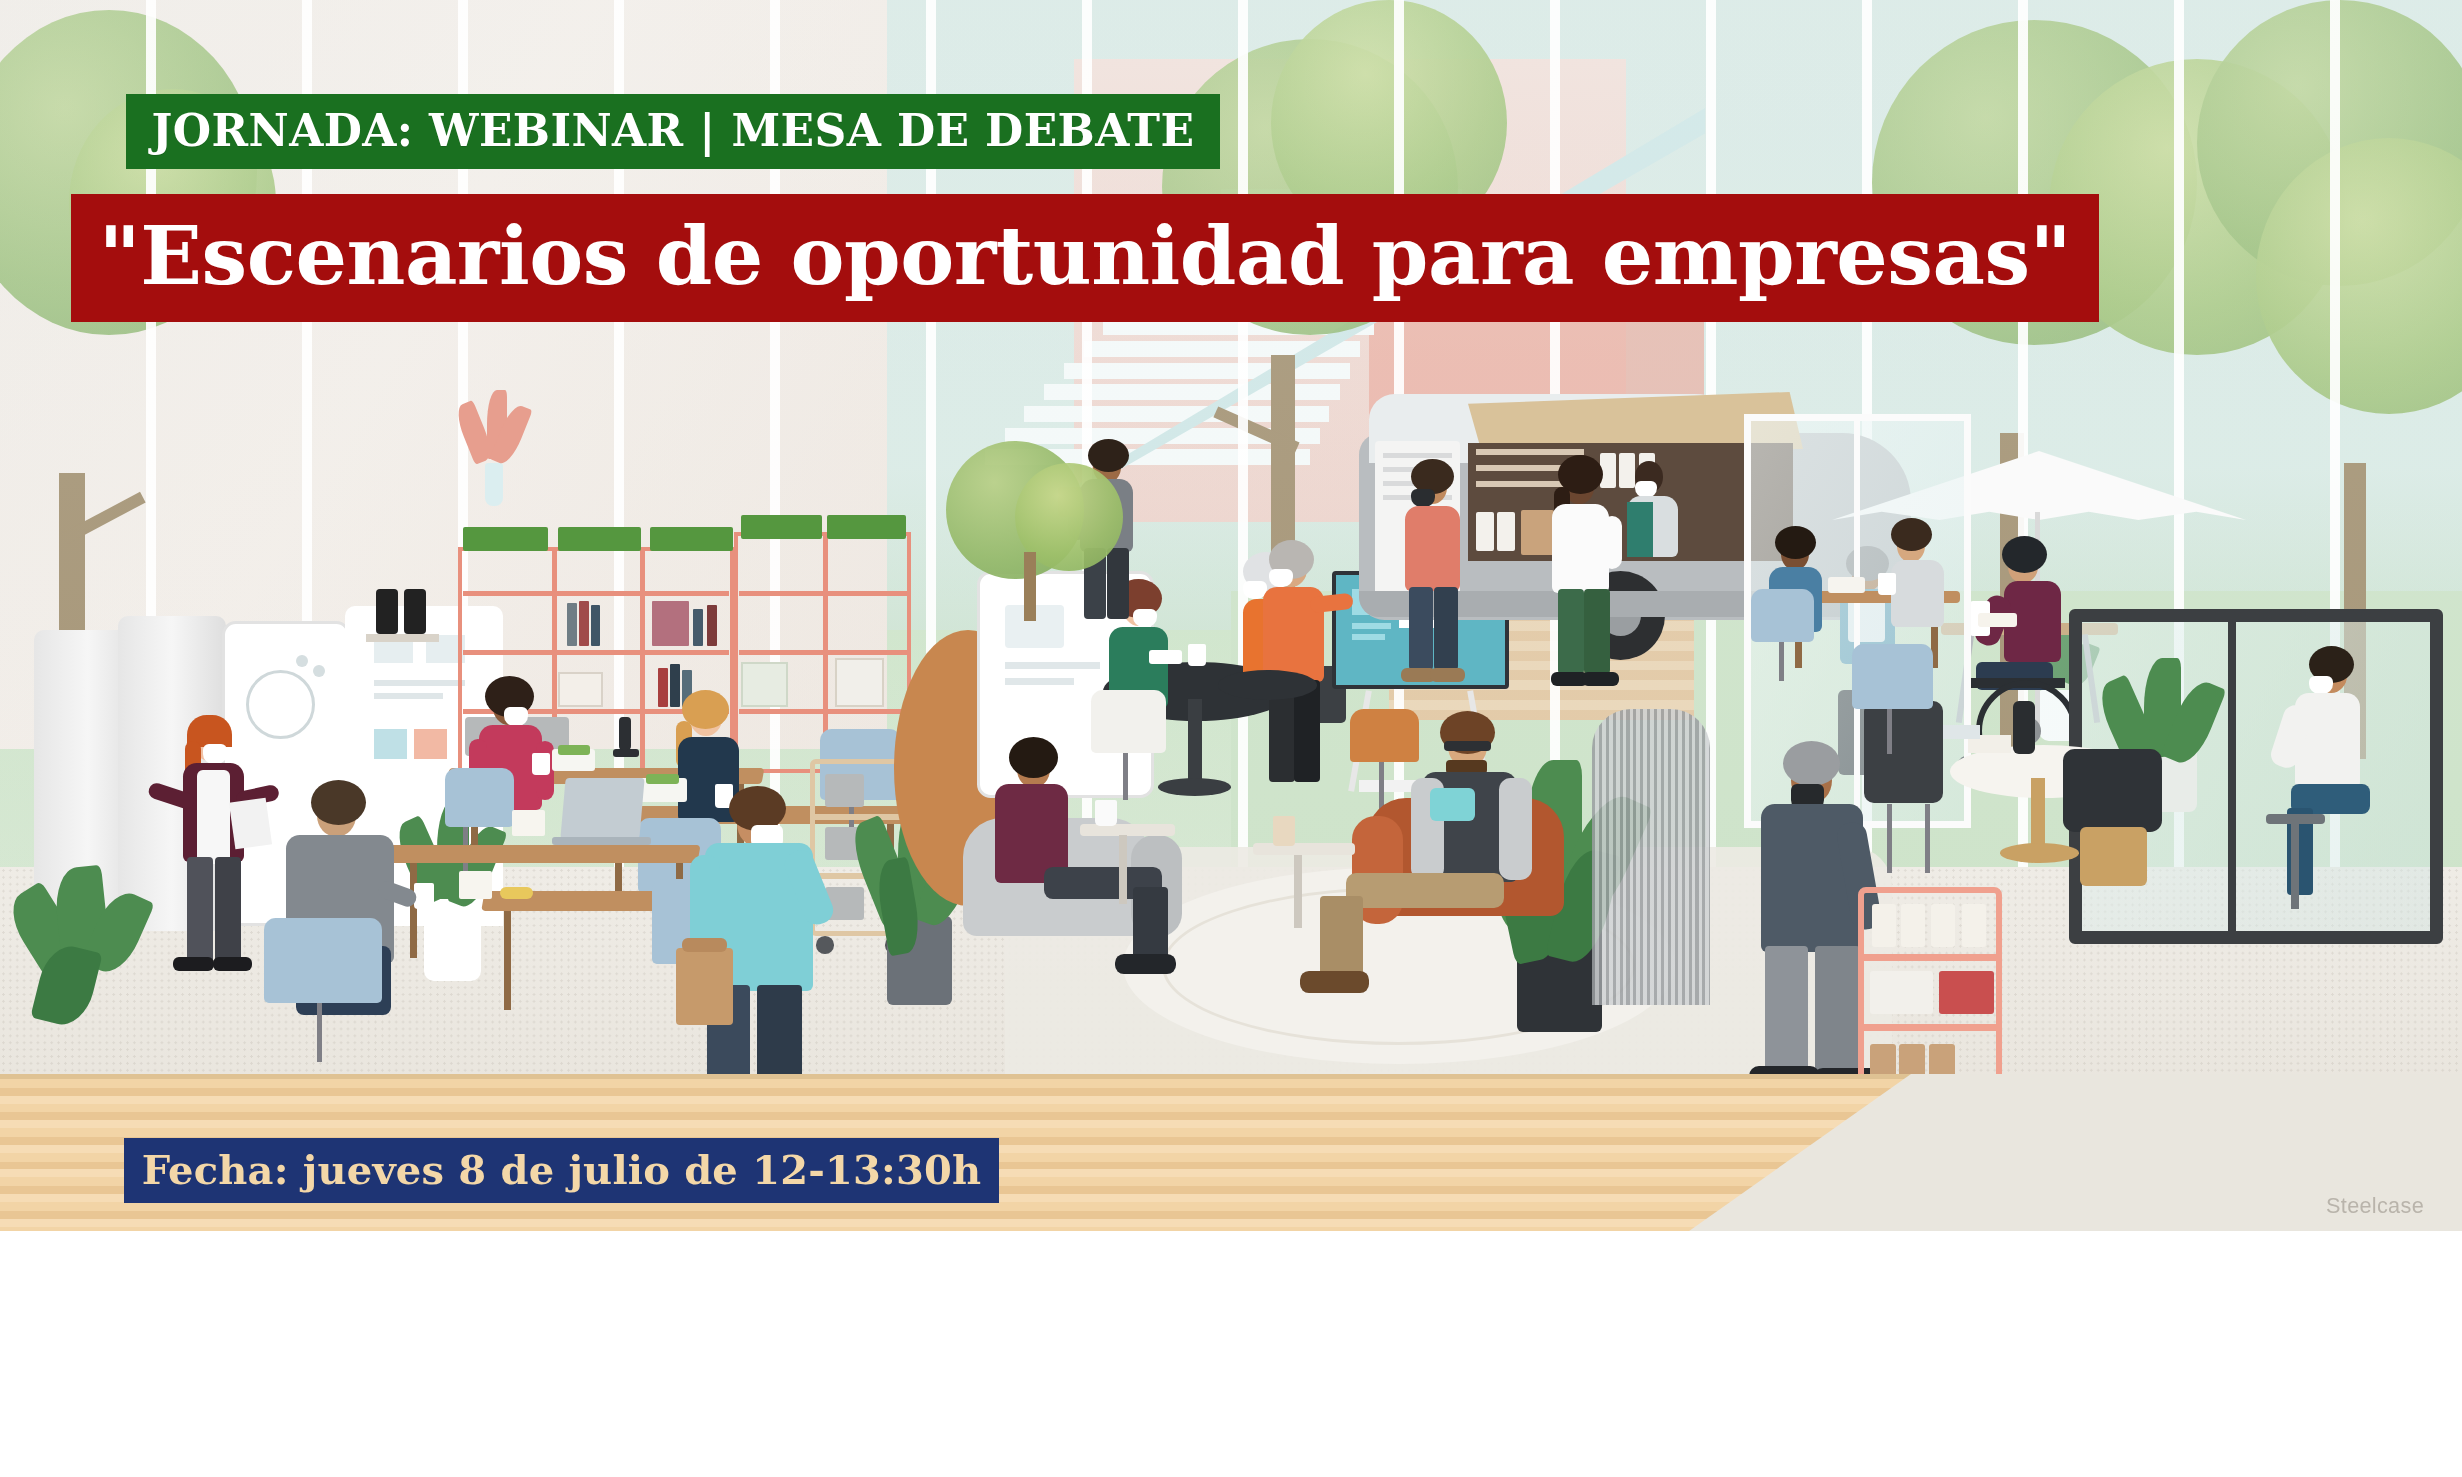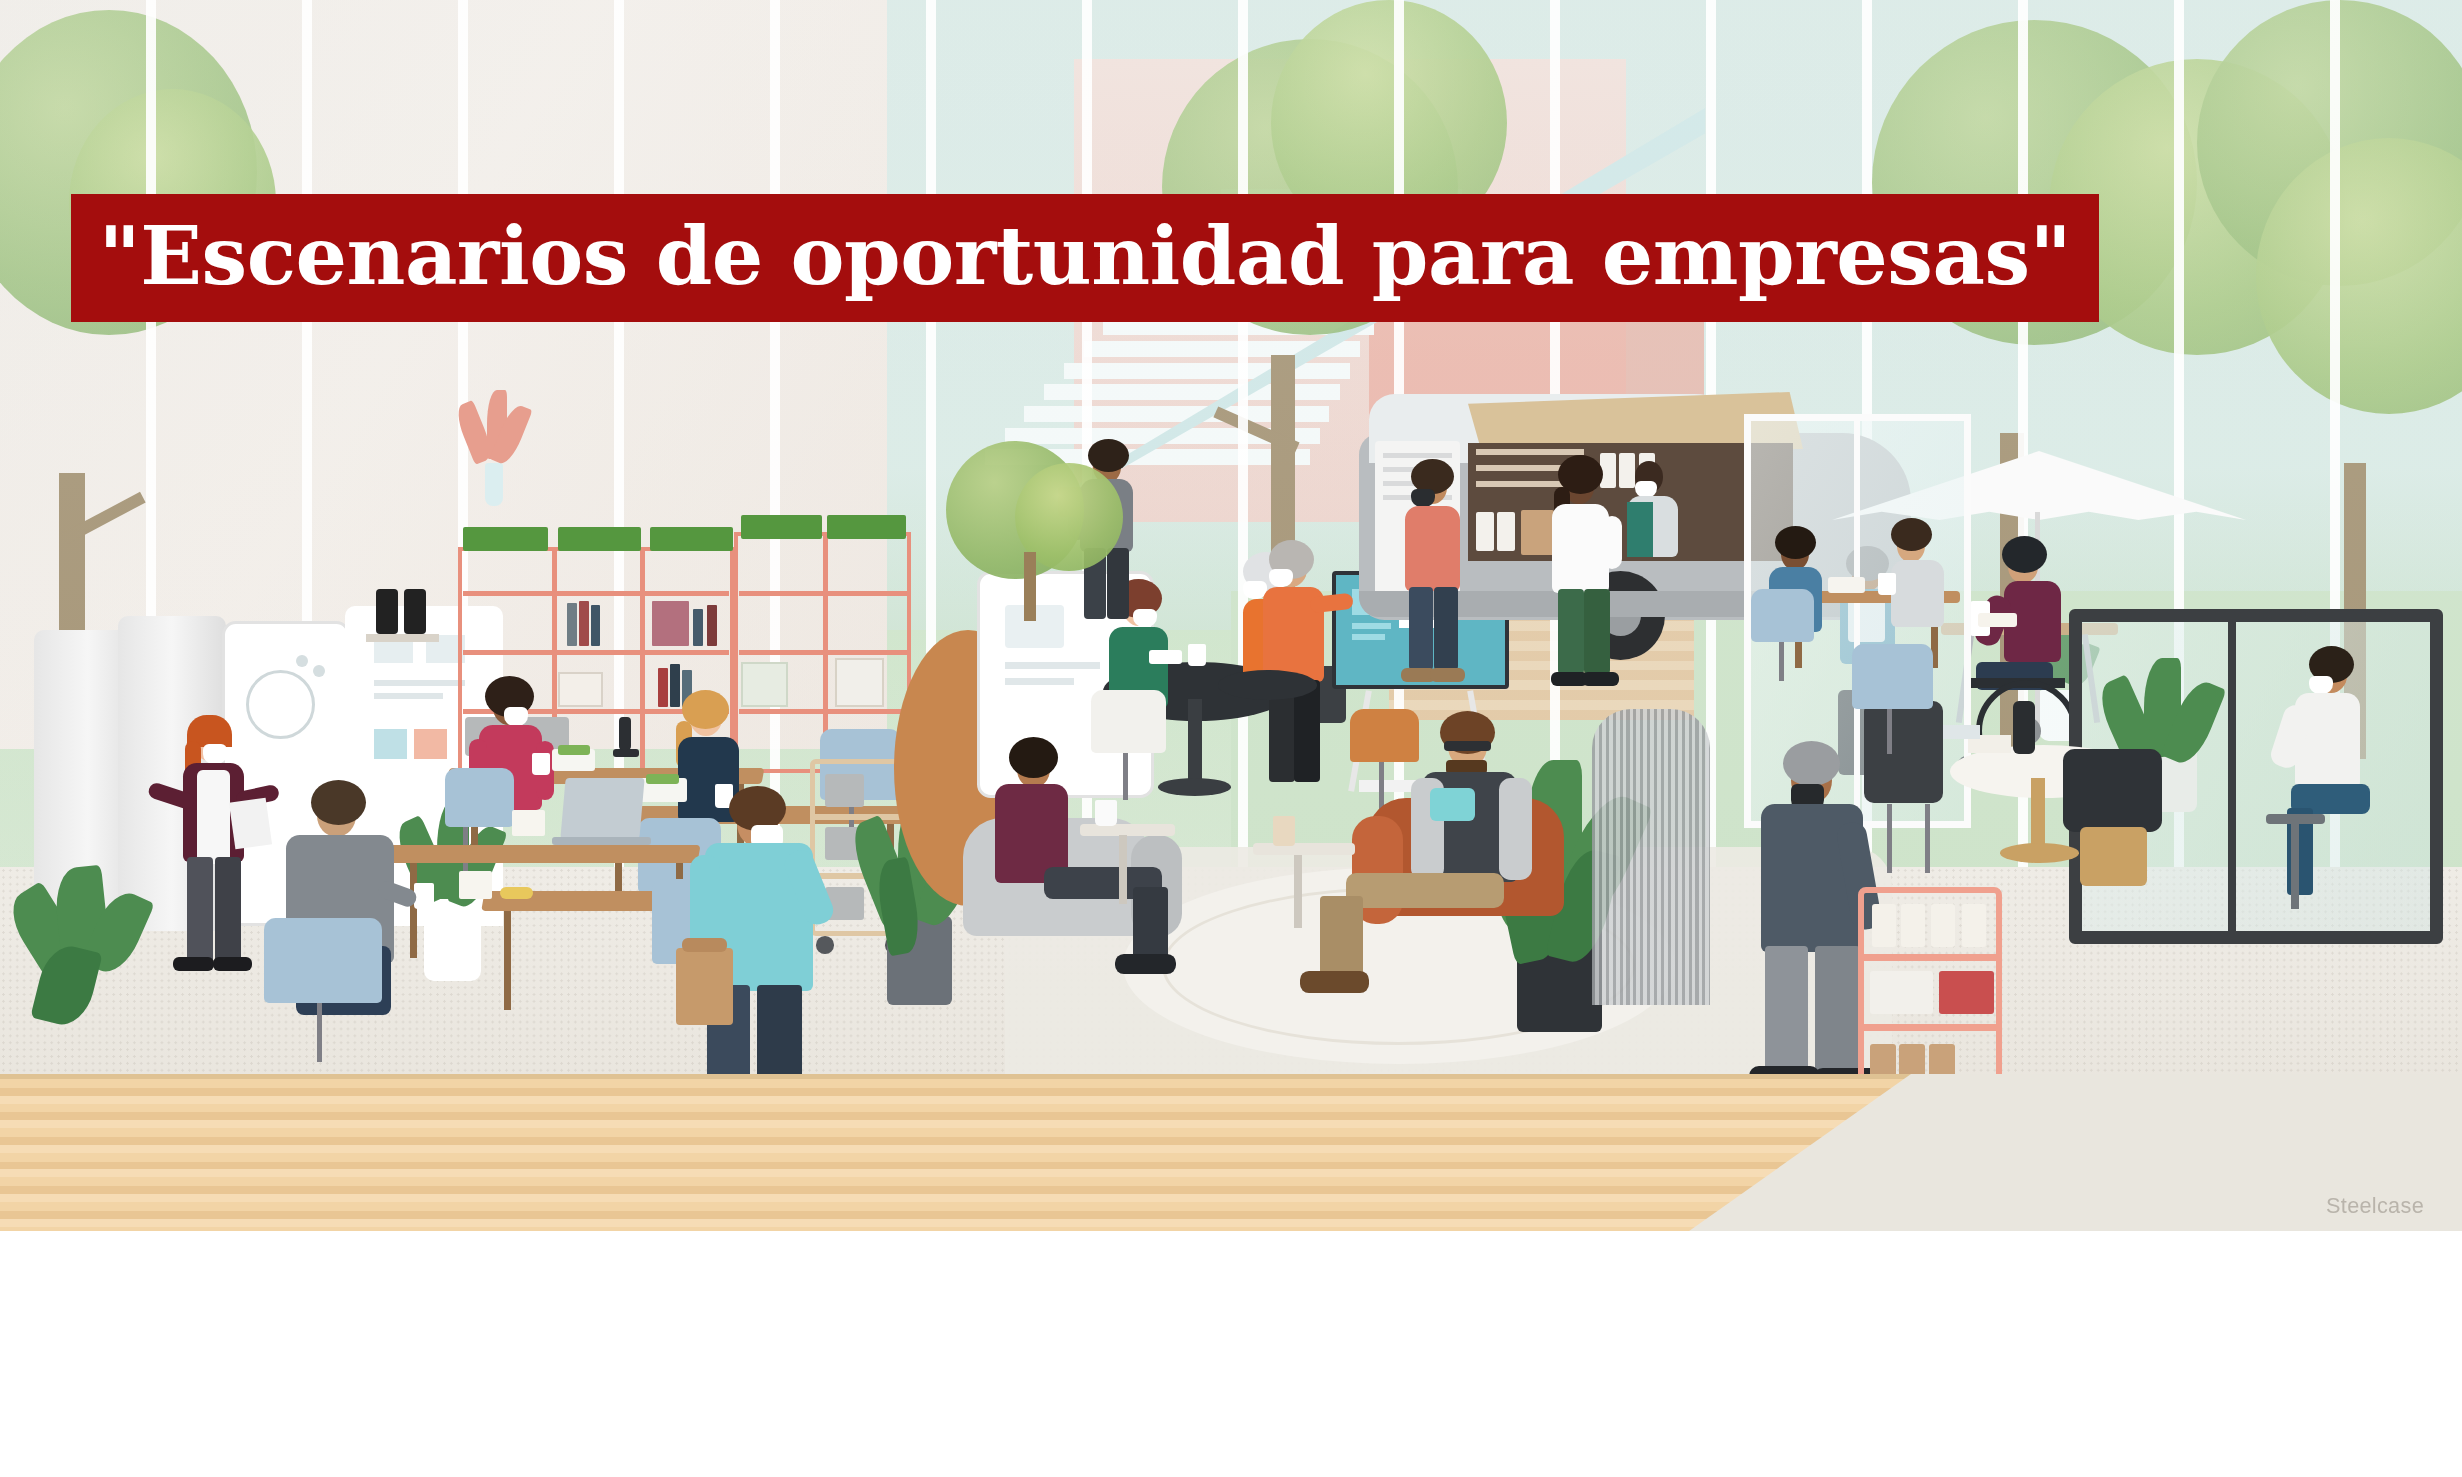--- a/index.html
+++ b/index.html
@@ -696,23 +696,25 @@
     <div style="position:absolute;left:1592px;top:709px;width:118px;height:296px;
          background:repeating-linear-gradient(90deg,#9a9ea1 0 3px, #cfd2d4 3px 6.9px);border-radius:39px 39px 0 0;opacity:.85;"></div>
 
     <div class="deck-edge"></div>
     <div class="deck"></div>
     <div class="deck-cut"></div>
 
     <div class="watermark">Steelcase</div>
   </div>
 
+  <div class="banner-green">JORNADA: WEBINAR | MESA DE DEBATE</div>
 
   <div class="banner-red">"Escenarios de oportunidad para empresas"</div>
 
+  <div class="banner-date">Fecha: jueves 8 de julio de 12-13:30h</div>
 
   <div class="footer">
 
     
     
 
     
     
 
     

